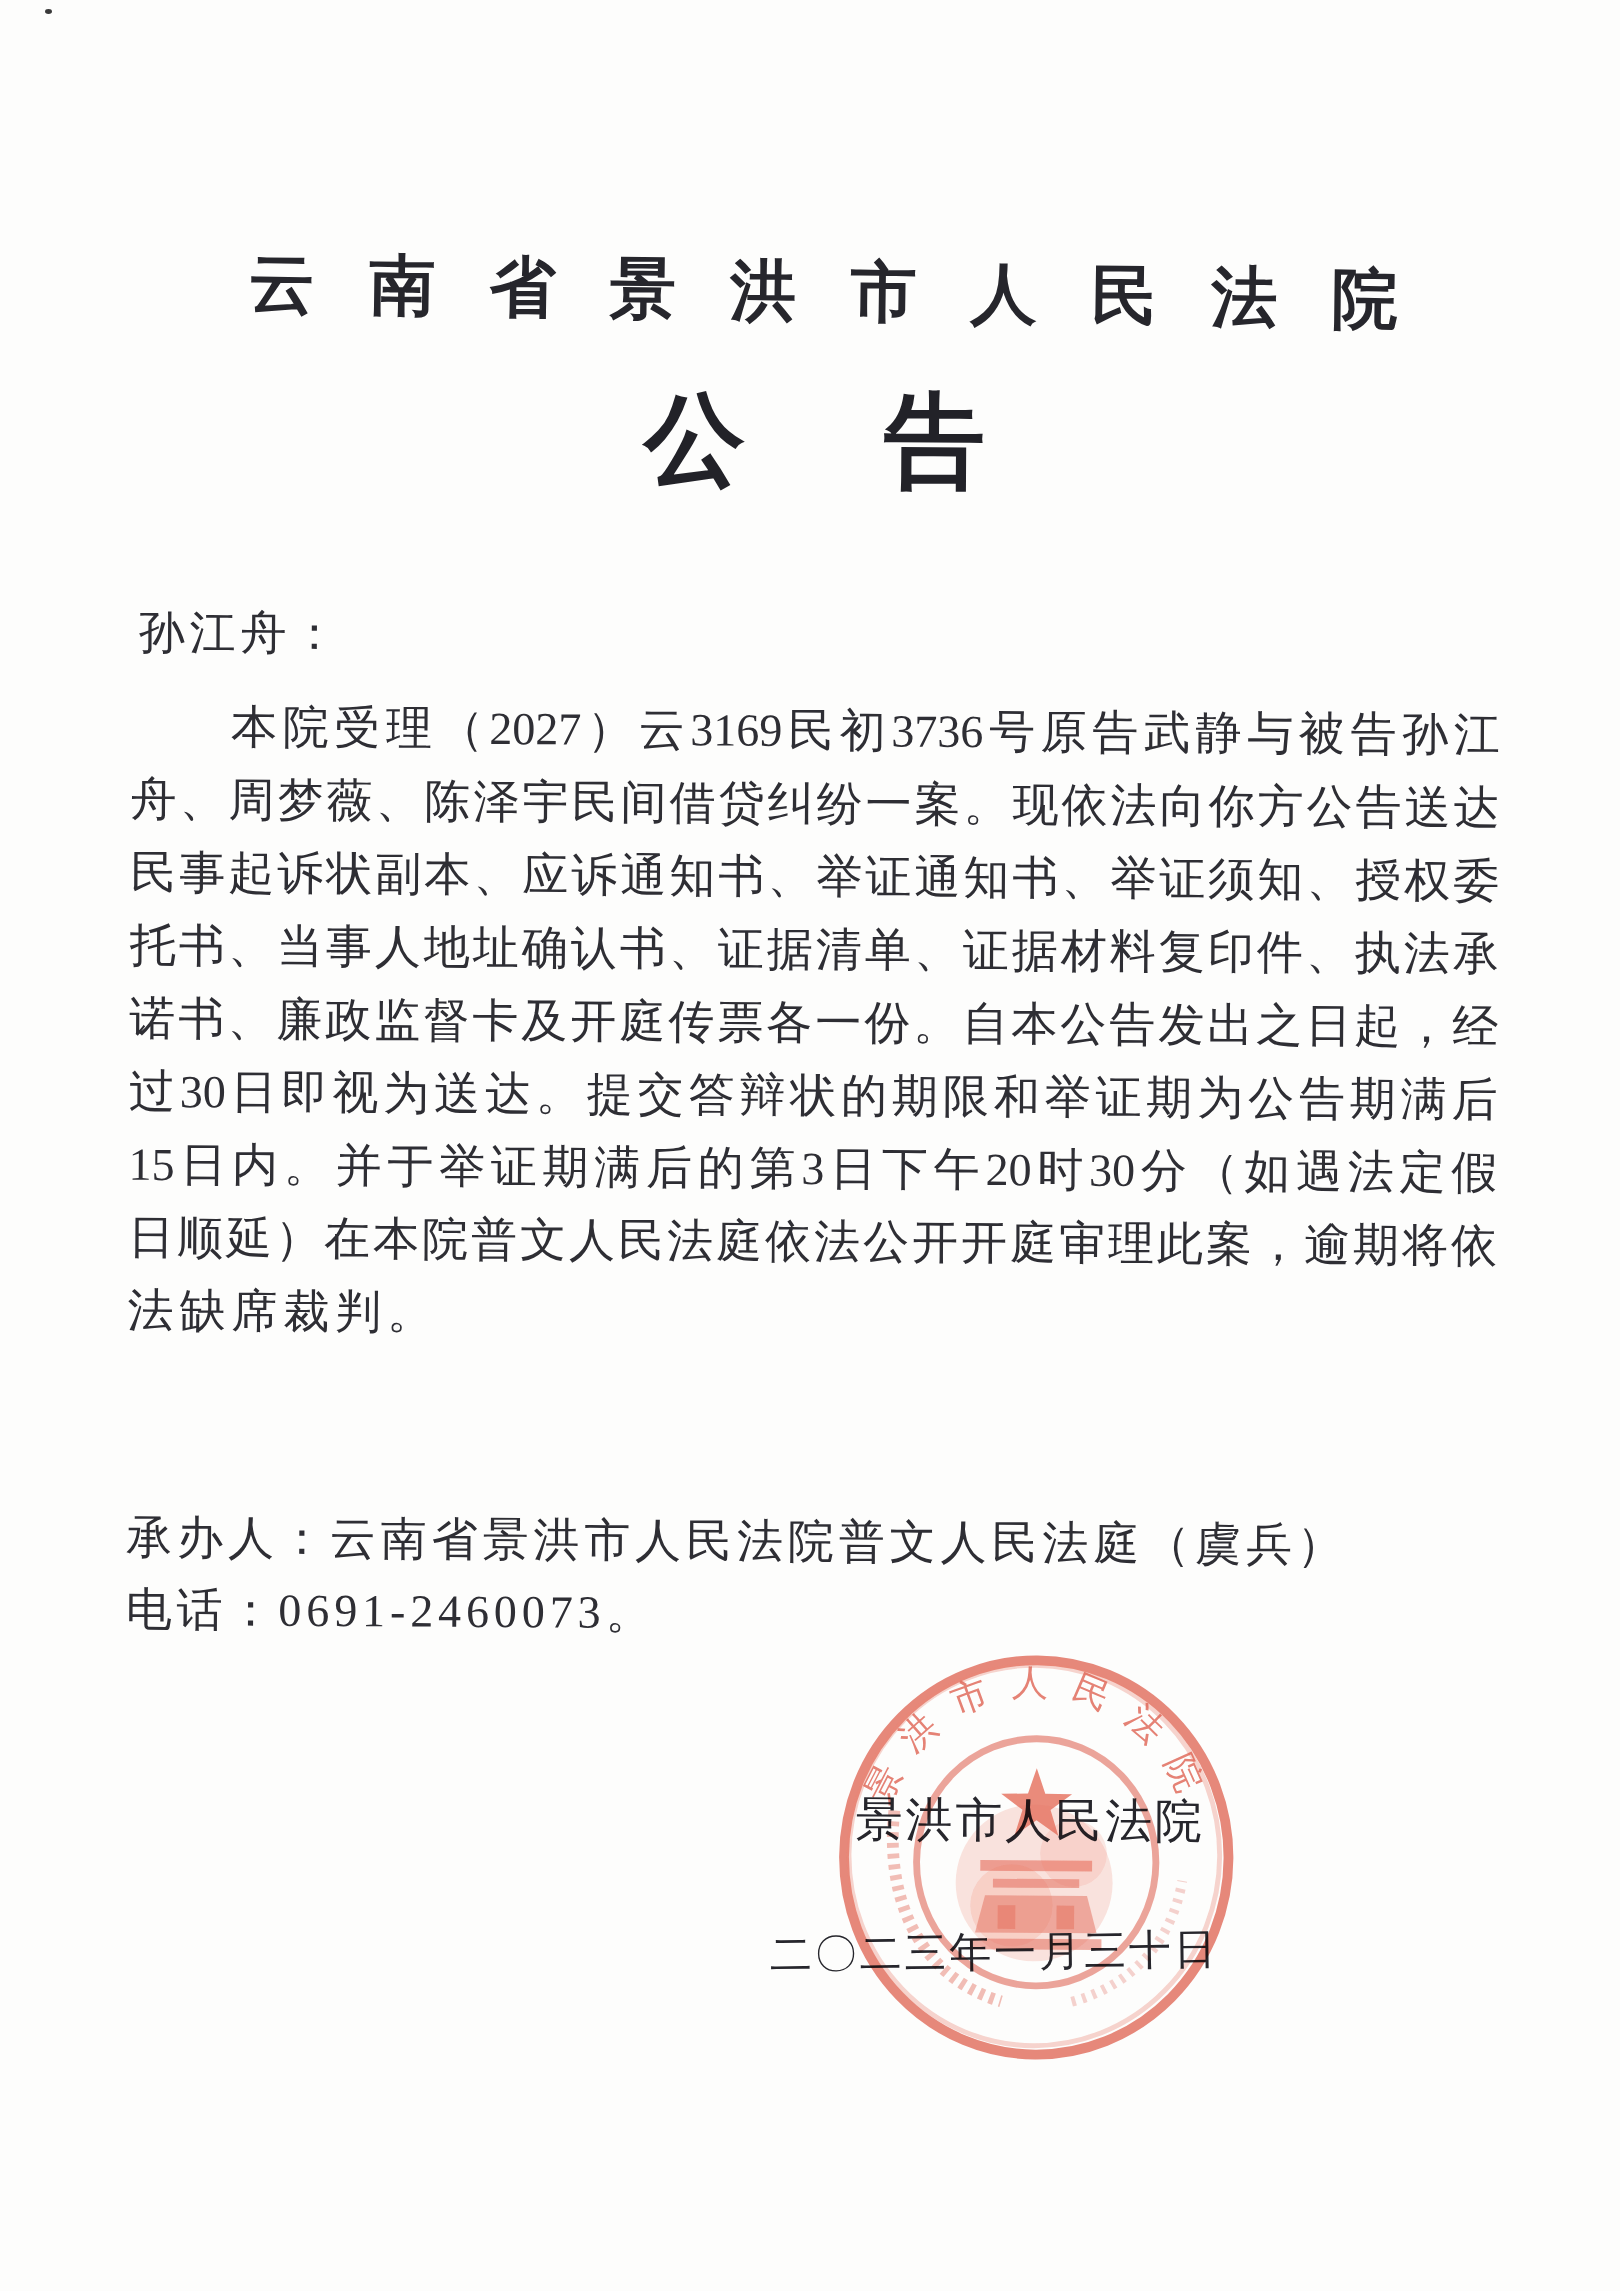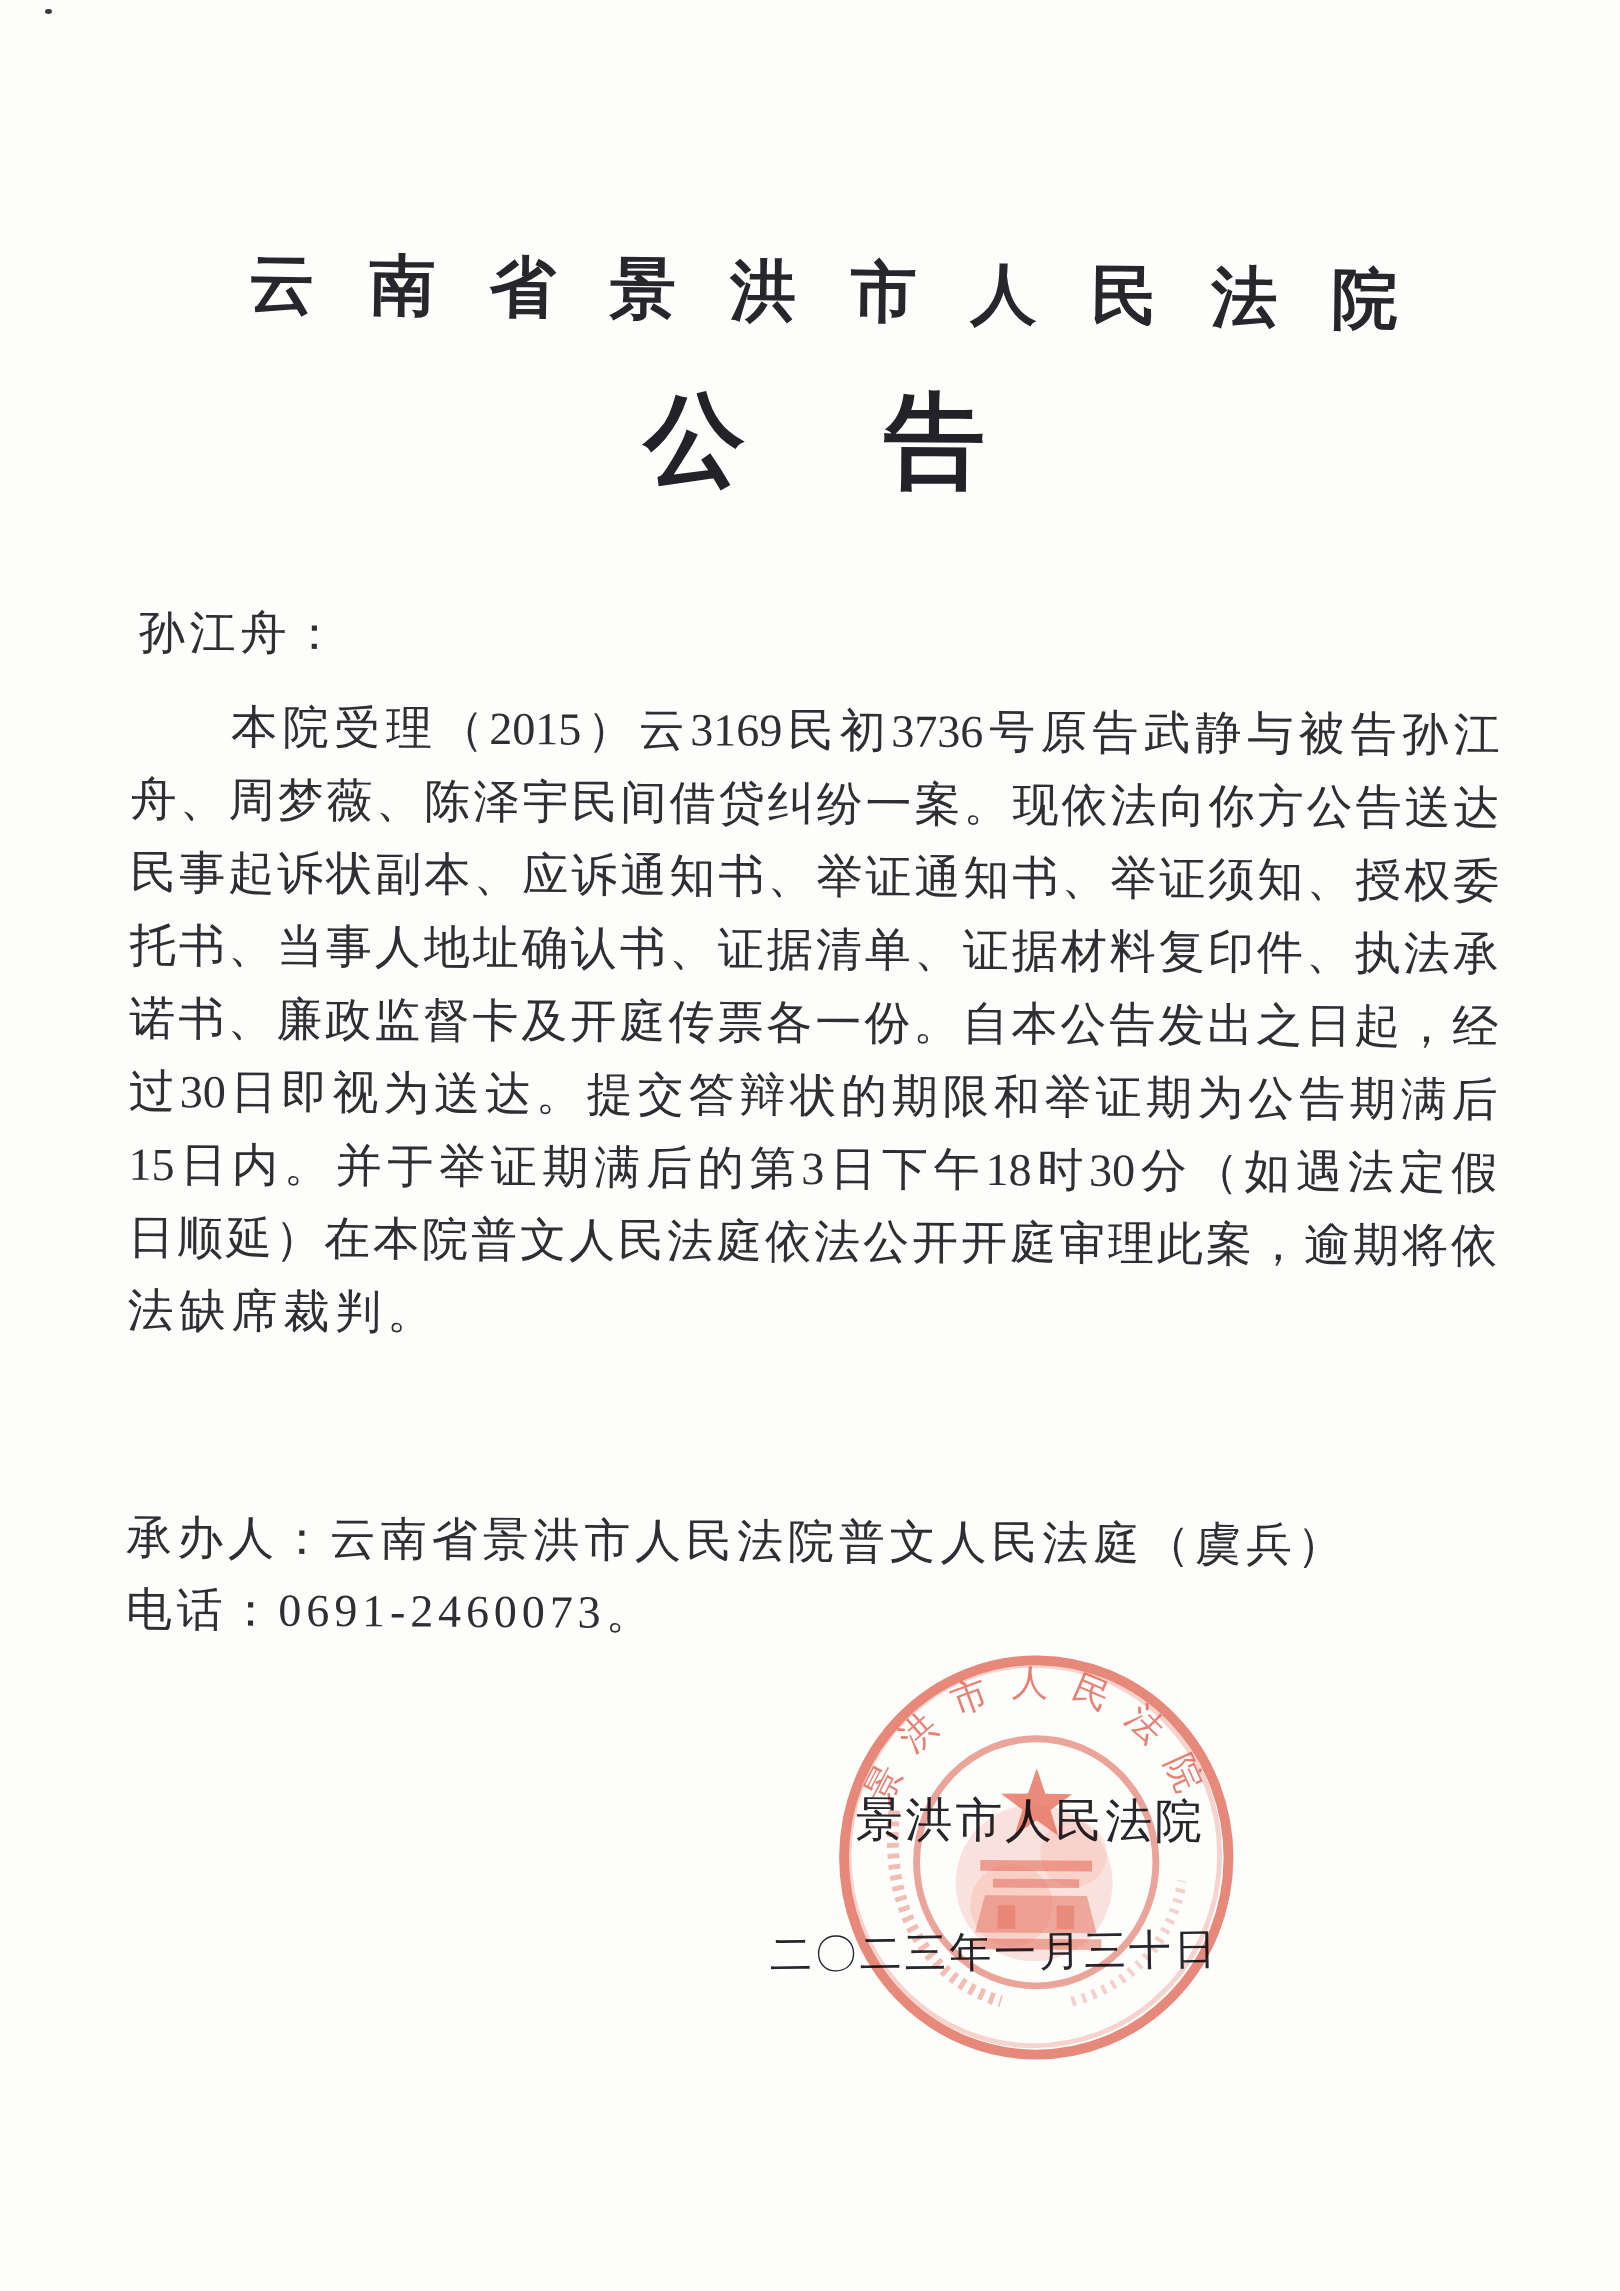--- a/index.html
+++ b/index.html
@@ -90,21 +90,21 @@
 
     <div class="salutation">孙江舟：</div>
 
     <div class="bodytext">
       <div class="line indent" data-split="tokens">
           <span>本</span>
           <span>院</span>
           <span>受</span>
           <span>理</span>
           <span>（</span>
-          <span>2015</span>
+          <span>2027</span>
           <span>）</span>
           <span>云</span>
           <span>3169</span>
           <span>民</span>
           <span>初</span>
           <span>3736</span>
           <span>号</span>
           <span>原</span>
           <span>告</span>
           <span>武</span>
@@ -275,21 +275,21 @@
           <span>证</span>
           <span>期</span>
           <span>满</span>
           <span>后</span>
           <span>的</span>
           <span>第</span>
           <span>3</span>
           <span>日</span>
           <span>下</span>
           <span>午</span>
-          <span>18</span>
+          <span>20</span>
           <span>时</span>
           <span>30</span>
           <span>分</span>
           <span>（</span>
           <span>如</span>
           <span>遇</span>
           <span>法</span>
           <span>定</span>
           <span>假</span>
         </div>

